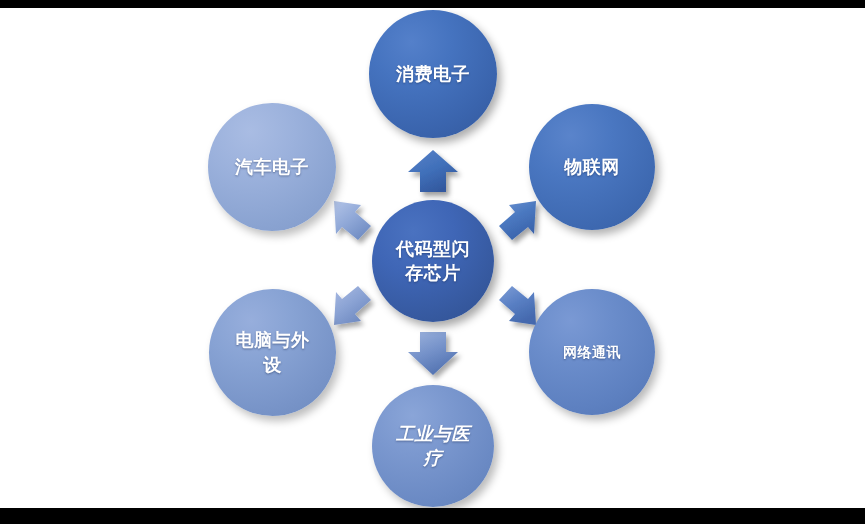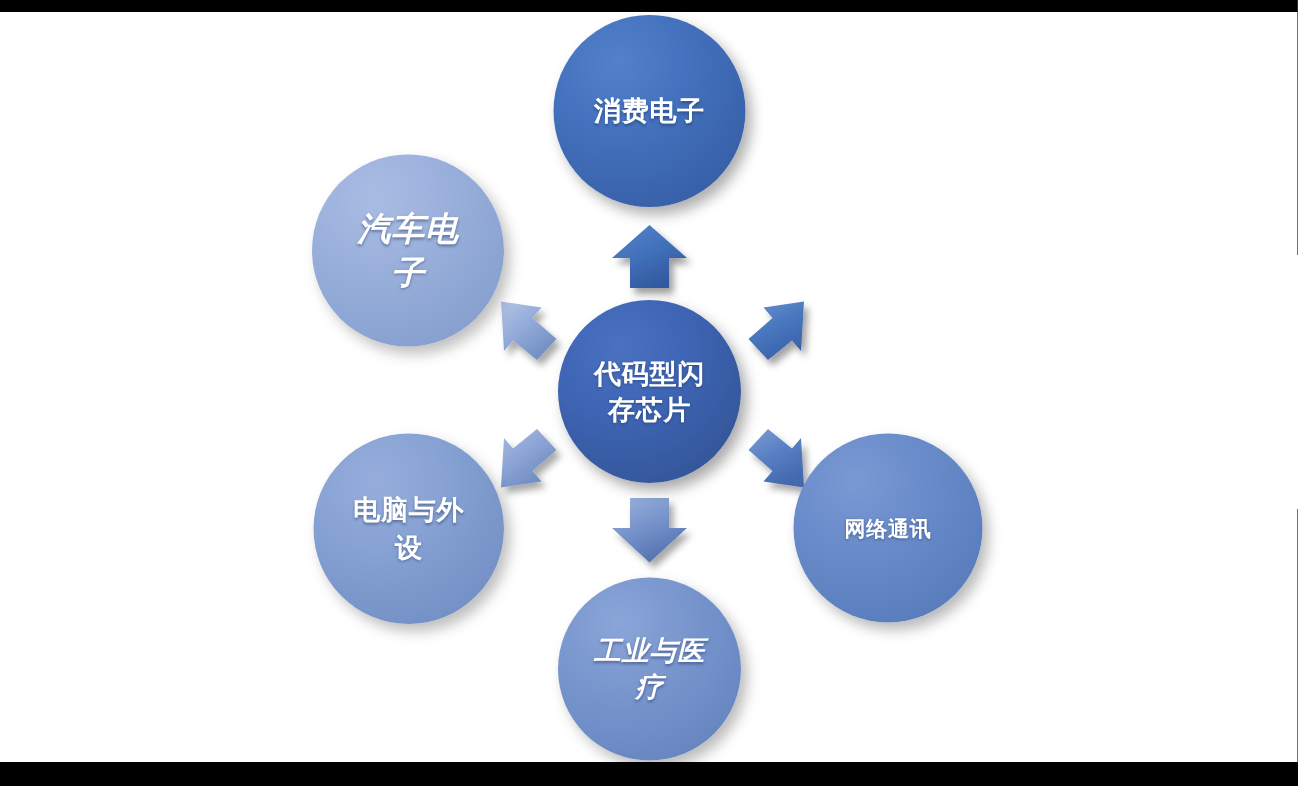--- a/index.html
+++ b/index.html
@@ -130,21 +130,21 @@
   #node-botright { left: 529px; top: 281px; width: 126px; height: 126px; }
   #node-botright .node-label { font-size: 14px; }
 
   #node-bottom { left: 372px; top: 377px; width: 122px; height: 122px; }
   #node-bottom .node-label { font-size: 18px; }
 
   #node-botleft { left: 209px; top: 281px; width: 127px; height: 127px; }
   #node-botleft .node-label { font-size: 18px; }
 
   #node-topleft { left: 208px; top:  95px; width: 128px; height: 128px; }
-  #node-topleft .node-label { font-size: 22px; font-style: italic; }
+  #node-topleft .node-label { font-size: 18px; }
 
   #arrow-up      { left: 405px; top: 140px; width: 56px; height: 48px; }
   #arrow-down    { left: 405px; top: 320px; width: 56px; height: 50px; }
   #arrow-upleft    { left: 328px; top: 188px; width: 50px; height: 50px; }
   #arrow-upright   { left: 492px; top: 188px; width: 50px; height: 50px; }
   #arrow-downleft  { left: 328px; top: 272px; width: 50px; height: 50px; }
   #arrow-downright { left: 492px; top: 272px; width: 50px; height: 50px; }
 </style>
 </head>
 <body>
@@ -249,20 +249,23 @@
             </filter>
           </defs>
           <path d="M44 45 L17 41 L23 34 L7 20 L20 6 L36 19 L42 12 Z" fill="url(#gDR)" filter="url(#shDR)"></path>
         </svg>
       </div>
 
       <div class="node tone-1" id="node-top">
         <span class="node-label" style="max-width: 79px;">消费电子</span>
       </div>
 
+      <div class="node tone-2" id="node-topright">
+        <span class="node-label" style="max-width: 78px;">物联网</span>
+      </div>
 
       <div class="node tone-3" id="node-botright">
         <span class="node-label" style="max-width: 78px;">网络通讯</span>
       </div>
 
       <div class="node tone-4" id="node-bottom">
         <span class="node-label" style="max-width: 76px;">工业与医疗</span>
       </div>
 
       <div class="node tone-5" id="node-botleft">

